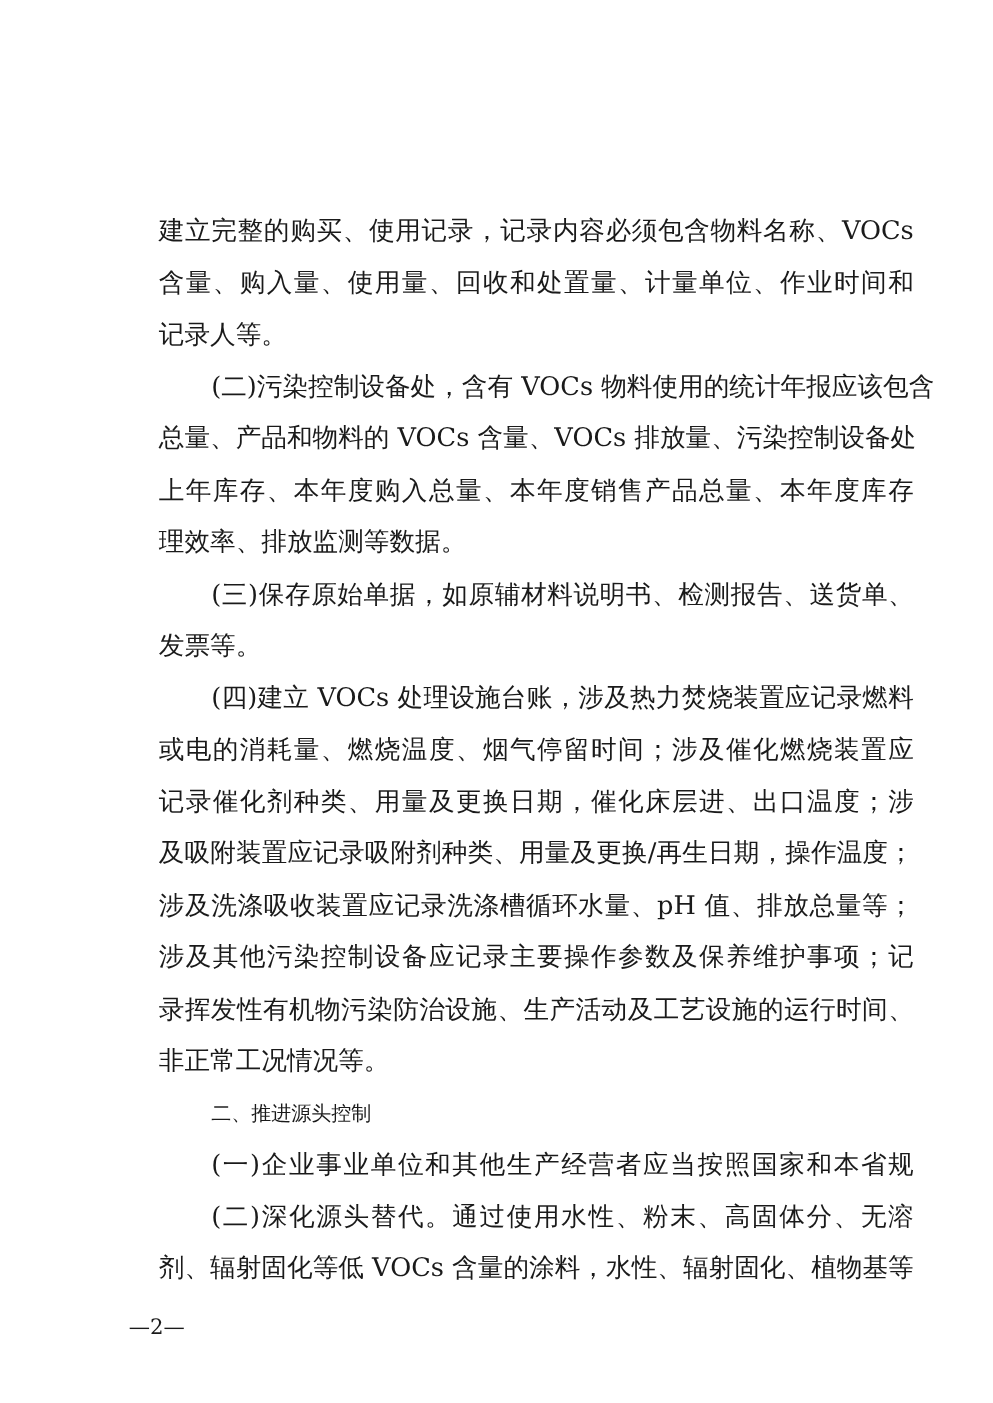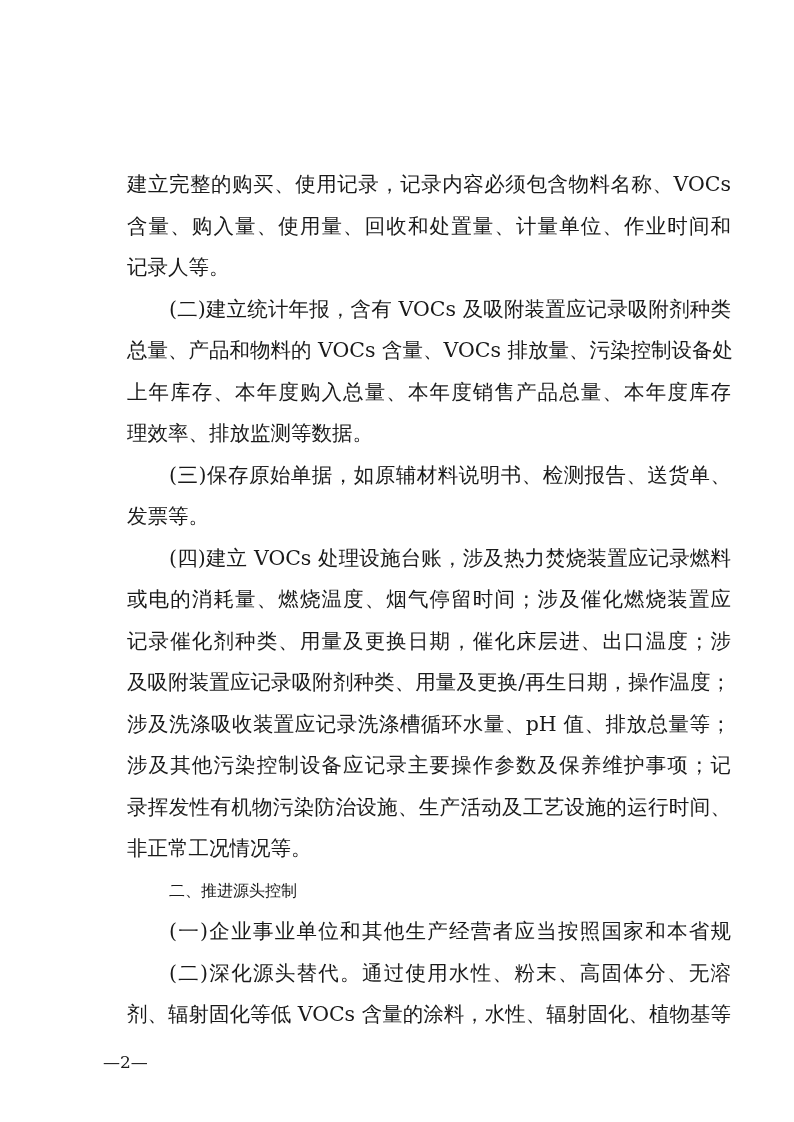--- a/index.html
+++ b/index.html
@@ -63,21 +63,21 @@
     }
   </style>
 </head>
 <body>
 
 <div class="page">
   <div class="body-text">
     <div class="line">建立完整的购买、使用记录，记录内容必须包含物料名称、VOCs</div>
     <div class="line">含量、购入量、使用量、回收和处置量、计量单位、作业时间和</div>
     <div class="line last">记录人等。</div>
-    <div class="line indent">(二)建立统计年报，含有 VOCs 及吸附装置应记录吸附剂种类</div>
+    <div class="line indent">(二)污染控制设备处，含有 VOCs 物料使用的统计年报应该包含</div>
     <div class="line">总量、产品和物料的 VOCs 含量、VOCs 排放量、污染控制设备处</div>
     <div class="line">上年库存、本年度购入总量、本年度销售产品总量、本年度库存</div>
     <div class="line last">理效率、排放监测等数据。</div>
     <div class="line indent">(三)保存原始单据，如原辅材料说明书、检测报告、送货单、</div>
     <div class="line last">发票等。</div>
     <div class="line indent">(四)建立 VOCs 处理设施台账，涉及热力焚烧装置应记录燃料</div>
     <div class="line">或电的消耗量、燃烧温度、烟气停留时间；涉及催化燃烧装置应</div>
     <div class="line">记录催化剂种类、用量及更换日期，催化床层进、出口温度；涉</div>
     <div class="line">及吸附装置应记录吸附剂种类、用量及更换/再生日期，操作温度；</div>
     <div class="line">涉及洗涤吸收装置应记录洗涤槽循环水量、pH 值、排放总量等；</div>

